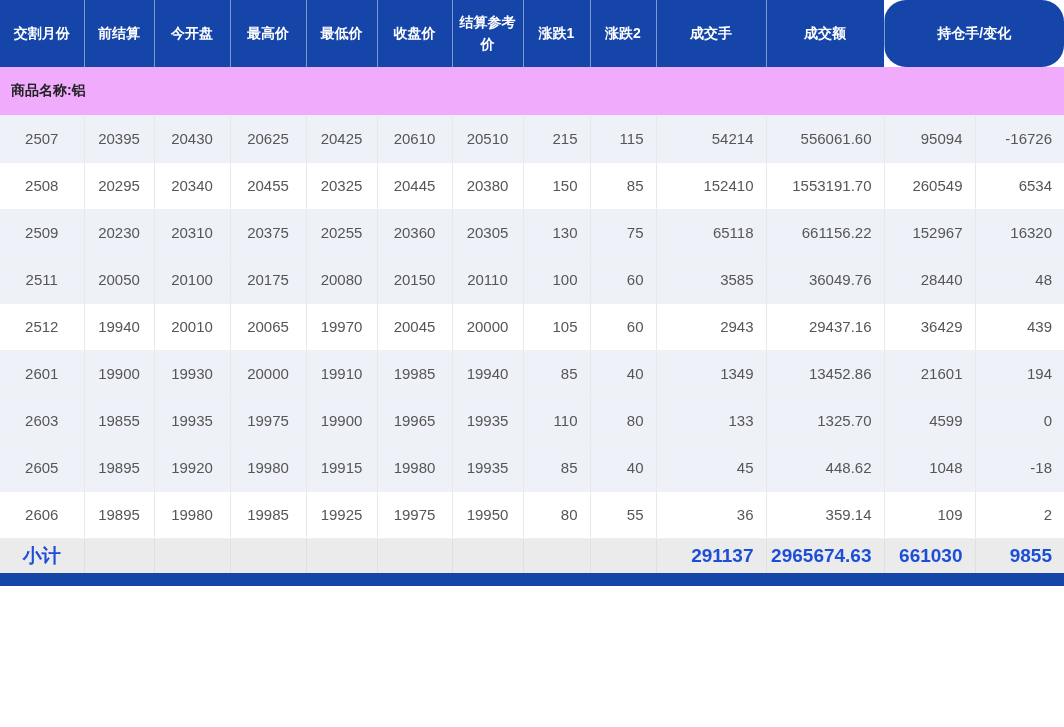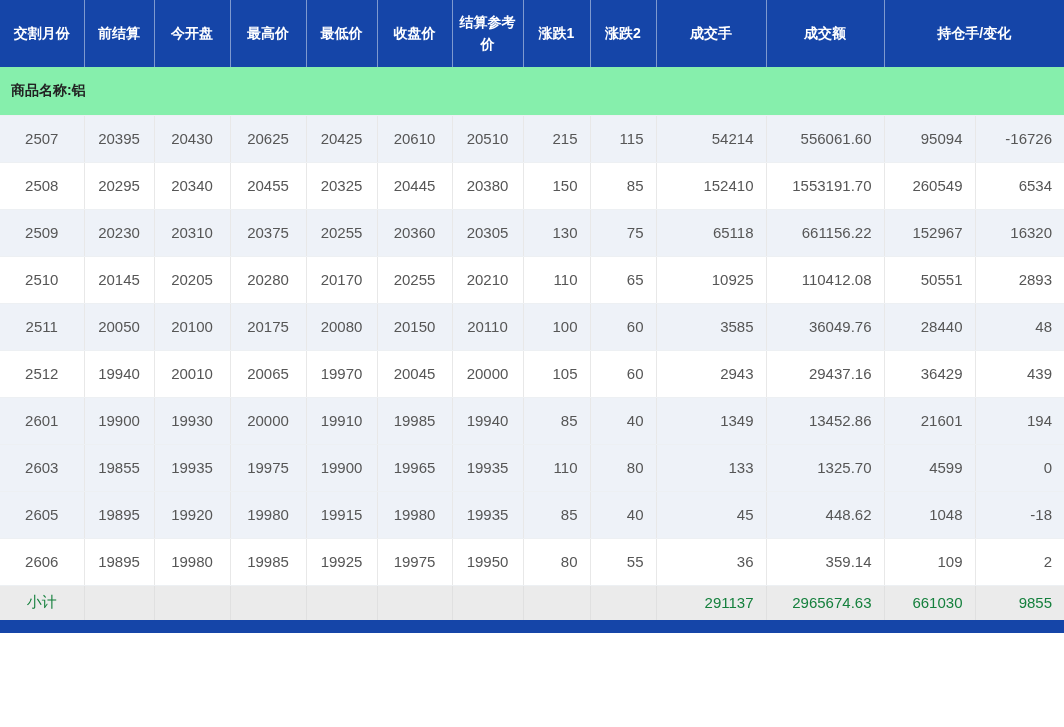--- a/index.html
+++ b/index.html
@@ -8,39 +8,39 @@
     font-family:"Liberation Sans","DejaVu Sans",sans-serif;
     display:flex;flex-direction:column;background:#fff;
   }
   table.quotes{border-collapse:collapse;table-layout:fixed;width:1064px;}
   
   thead th{
     background:#1545a8;color:#ffffff;font-size:14px;font-weight:bold;
     height:67px;text-align:center;vertical-align:middle;line-height:1.55;
     border-right:1px solid rgba(255,255,255,0.45);padding:0 4px;box-sizing:border-box;
   }
-  thead th:last-child{border-right:none;}
+  thead th:last-child{border-right:none;border-radius:22px;}
   
   .group-row td{
-    background:#86efac;height:48px;font-size:14px;font-weight:bold;color:#222222;
+    background:#f0abfc;height:48px;font-size:14px;font-weight:bold;color:#222222;
     text-align:left;padding-left:11px;box-sizing:border-box;
   }
   
   tbody td{
     height:47px;font-size:15px;color:#565656;background:#ffffff;
     text-align:center;vertical-align:middle;box-sizing:border-box;
     border-right:1px solid #e8e8e8;border-bottom:1px solid #edf0f3;padding:0;
   }
   tbody td:last-child{border-right:none;}
   tbody tr.alt td{background:#eef2f8;}
   tbody td.r{text-align:right;padding-right:12px;}
   
   tr.subtotal td{
-    background:#ebebeb;font-weight:normal;color:#15803d;height:35px;
-    border-right:1px solid #e0e0e0;border-bottom:none;font-size:15px;
+    background:#ebebeb;font-weight:bold;color:#1d4ed8;height:35px;
+    border-right:1px solid #e0e0e0;border-bottom:none;font-size:19px;
   }
   tr.subtotal td:last-child{border-right:none;}
   
   .footer-bar{height:13px;background:#1545a8;flex:0 0 auto;}
 </style>
 </head>
 <body>
 
 <div class="page">
   <table class="quotes">
@@ -118,35 +118,20 @@
           <td>20255</td>
           <td>20360</td>
           <td>20305</td>
           <td class="r">130</td>
           <td class="r">75</td>
           <td class="r">65118</td>
           <td class="r">661156.22</td>
           <td class="r">152967</td>
           <td class="r">16320</td>
         </tr>
-        <tr>
-          <td>2510</td>
-          <td>20145</td>
-          <td>20205</td>
-          <td>20280</td>
-          <td>20170</td>
-          <td>20255</td>
-          <td>20210</td>
-          <td class="r">110</td>
-          <td class="r">65</td>
-          <td class="r">10925</td>
-          <td class="r">110412.08</td>
-          <td class="r">50551</td>
-          <td class="r">2893</td>
-        </tr>
         <tr class="alt">
           <td>2511</td>
           <td>20050</td>
           <td>20100</td>
           <td>20175</td>
           <td>20080</td>
           <td>20150</td>
           <td>20110</td>
           <td class="r">100</td>
           <td class="r">60</td>

